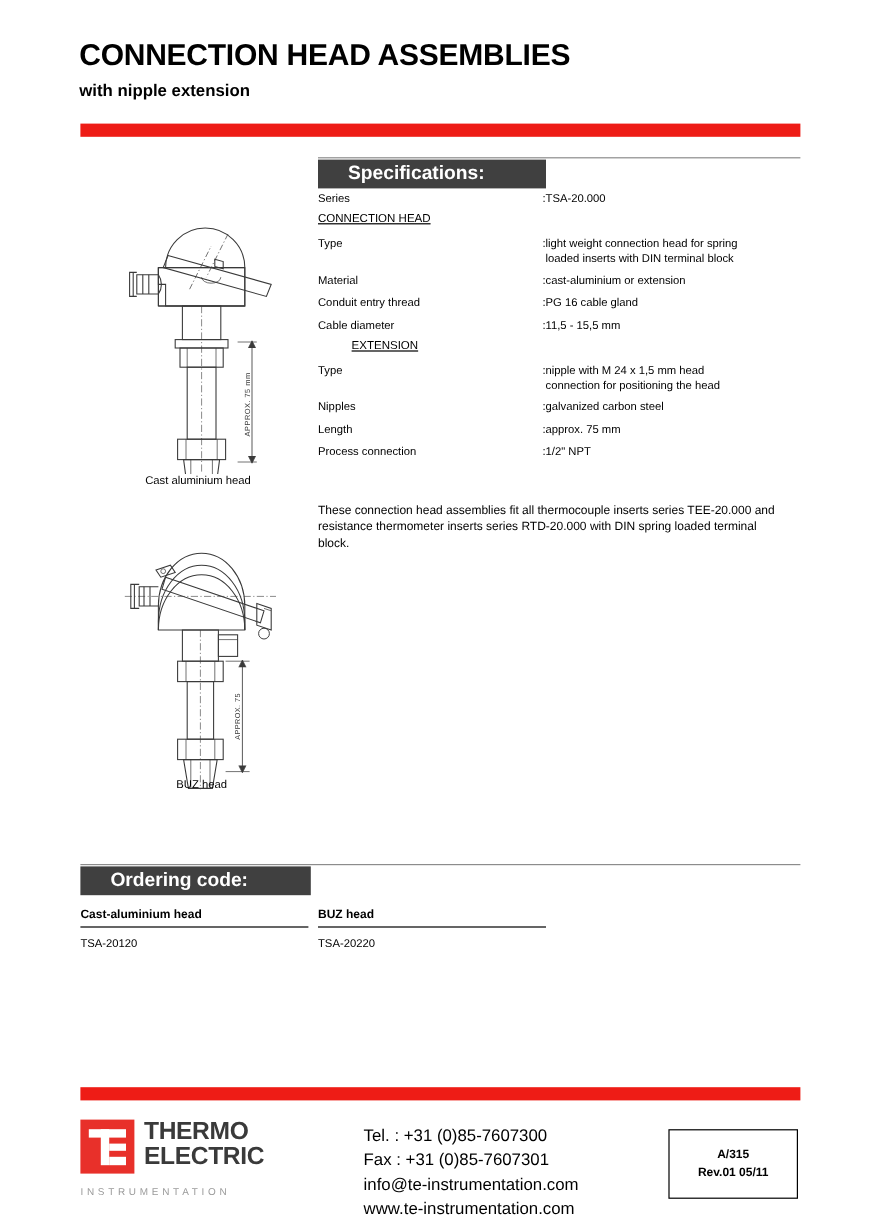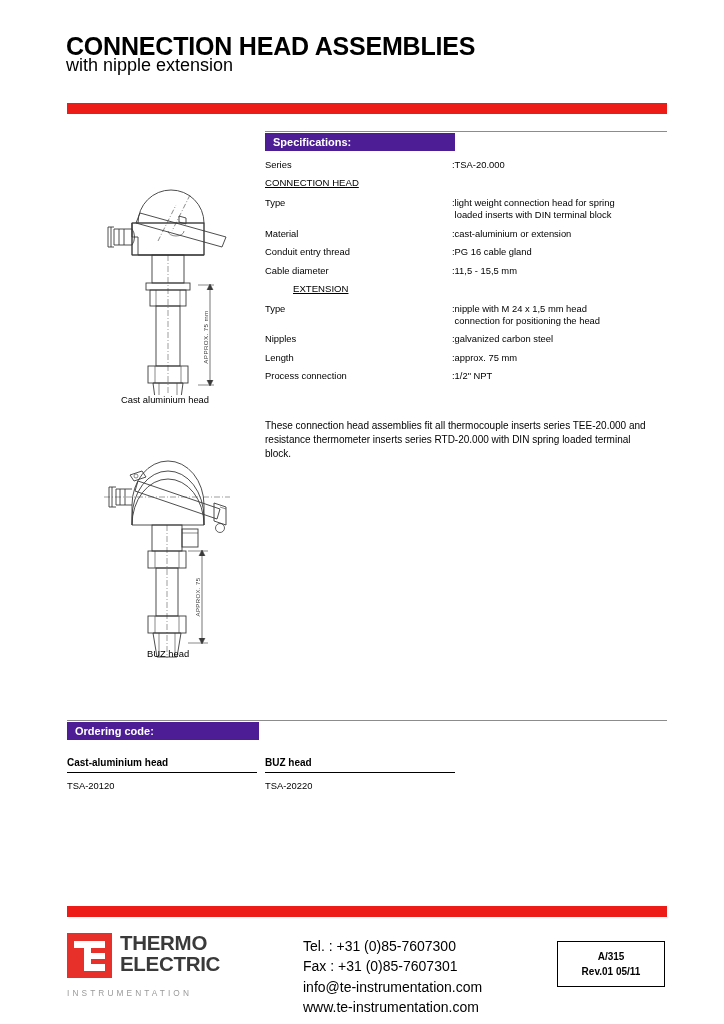--- a/index.html
+++ b/index.html
@@ -25,23 +25,23 @@
     left: 66px;
     top: 33px;
     font-size: 25px;
     font-weight: bold;
     letter-spacing: -0.2px;
     line-height: 1.05;
   }
   .doc-subtitle {
     position: absolute;
     left: 66px;
-    top: 56px;
-    font-size: 18px;
-    font-weight: normal;
+    top: 68px;
+    font-size: 14px;
+    font-weight: bold;
     line-height: 1.1;
   }
   .red-bar {
     position: absolute;
     background: #ee1c16;
   }
   .red-bar-top {
     left: 67px;
     top: 103px;
     width: 600px;
@@ -55,25 +55,25 @@
   }
 
   
   .section-rule {
     position: absolute;
     height: 1px;
     background: #8c8c8c;
   }
   .section-tag {
     position: absolute;
-    background: #4c1d95;
+    background: #404040;
     color: #ffffff;
-    font-size: 11px;
-    font-weight: bold;
-    padding: 3px 0 3px 8px;
+    font-size: 16px;
+    font-weight: bold;
+    padding: 3px 0 3px 25px;
     box-sizing: border-box;
   }
 
   
   .spec-block {
     position: absolute;
     left: 265px;
     top: 160px;
     width: 402px;
     font-size: 9.4px;
@@ -209,21 +209,21 @@
     left: 303px;
     top: 936px;
     font-size: 14px;
     line-height: 1.45;
   }
   .rev-box {
     position: absolute;
     left: 557px;
     top: 941px;
     width: 108px;
-    height: 46px;
+    height: 58px;
     border: 1.2px solid #000000;
     box-sizing: border-box;
     display: flex;
     flex-direction: column;
     align-items: center;
     justify-content: center;
     font-size: 10px;
     font-weight: bold;
     line-height: 1.5;
   }

